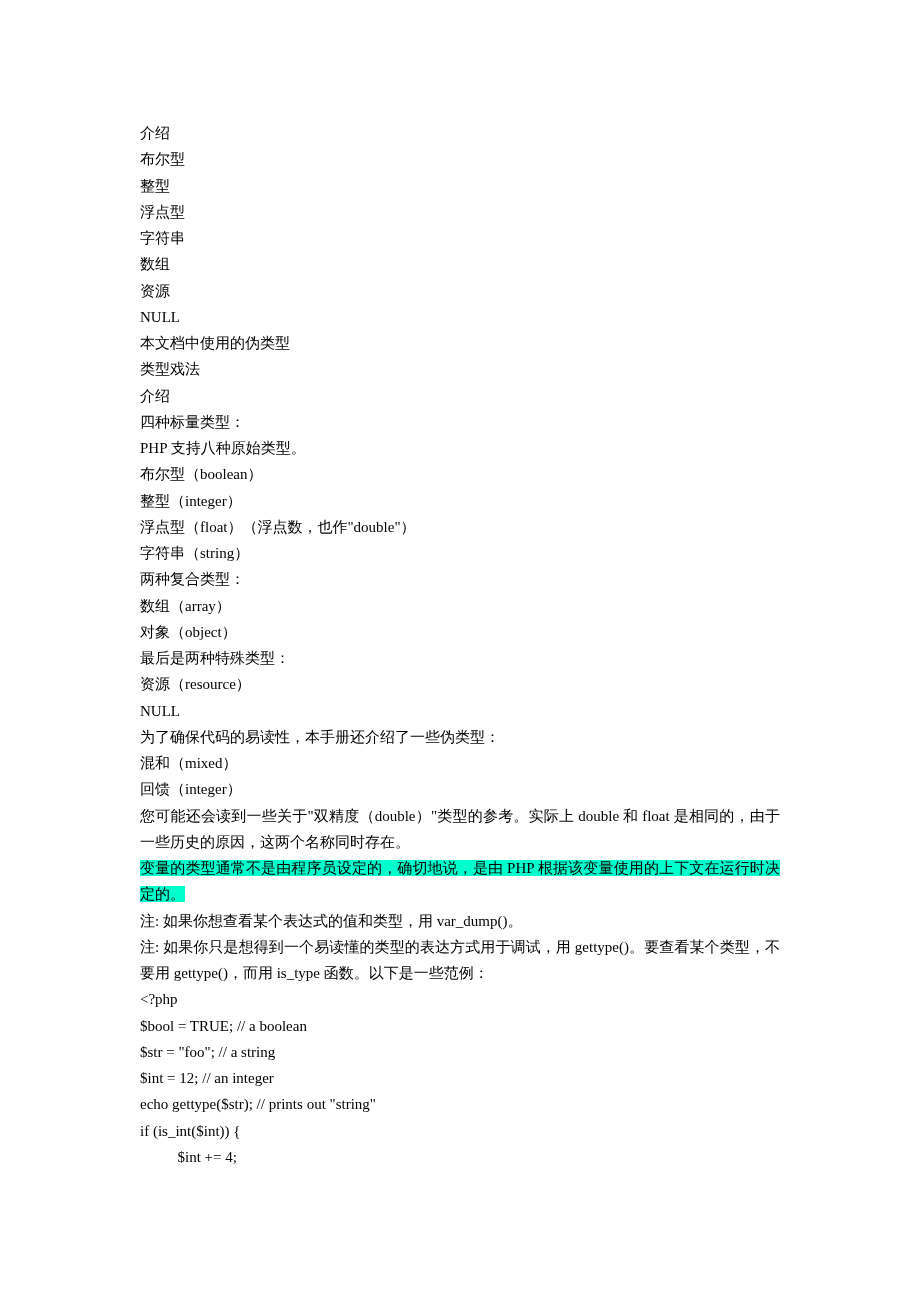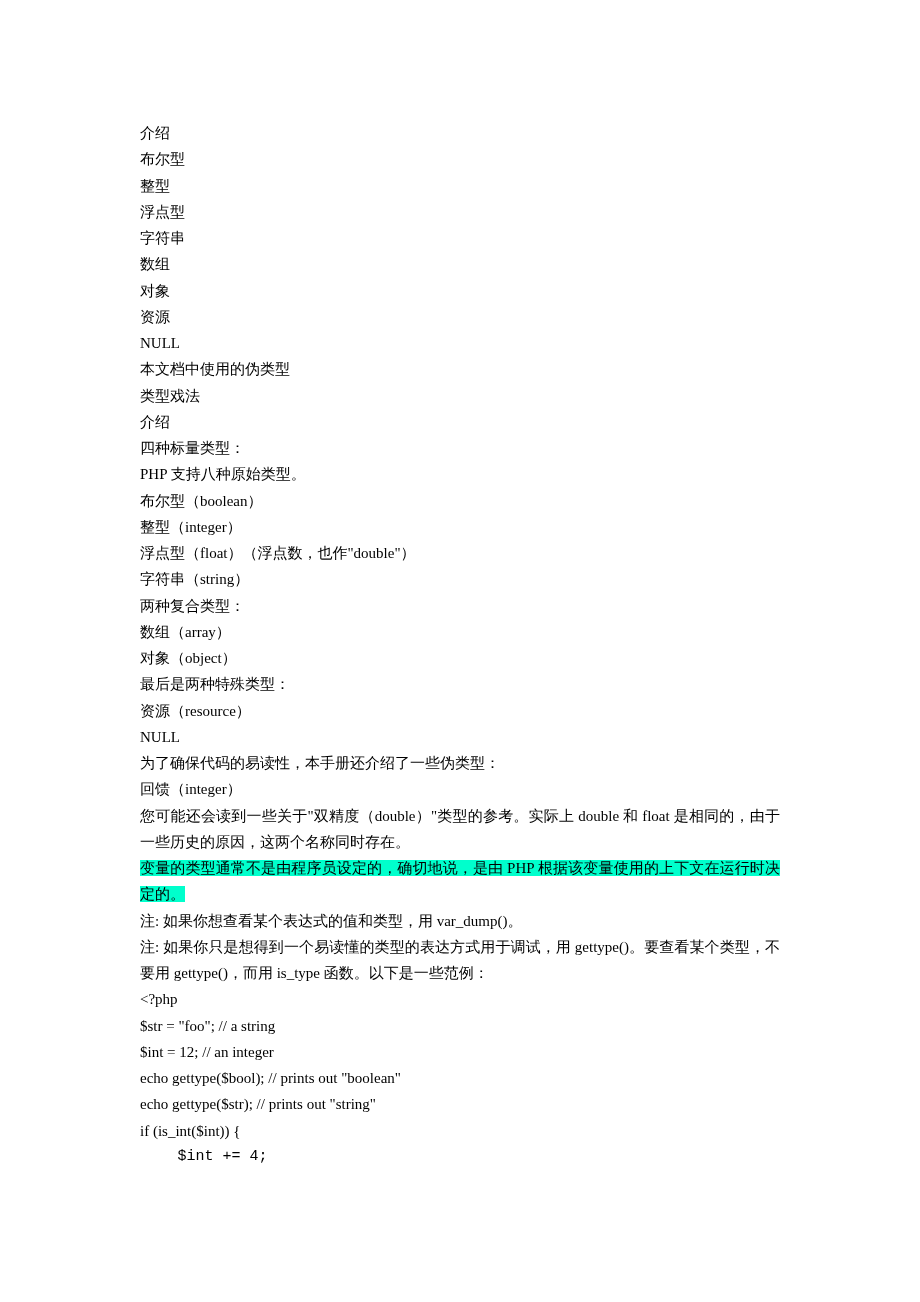--- a/index.html
+++ b/index.html
@@ -17,57 +17,56 @@
     }
     .line {
       text-align: justify;
       text-justify: inter-ideograph;
     }
     .highlight {
       background-color: #00ffcc;
     }
     .code-indent {
       padding-left: 2.5em;
-      font-family: Liberation Mono, monospace;
     }
   </style>
 </head>
 <body>
 
 <div class="page">
   <div class="line">介绍</div>
   <div class="line">布尔型</div>
   <div class="line">整型</div>
   <div class="line">浮点型</div>
   <div class="line">字符串</div>
   <div class="line">数组</div>
-  <div class="line">对象</div>
   <div class="line">资源</div>
   <div class="line">NULL</div>
   <div class="line">本文档中使用的伪类型</div>
   <div class="line">类型戏法</div>
   <div class="line">介绍</div>
   <div class="line">四种标量类型：</div>
   <div class="line">PHP 支持八种原始类型。</div>
   <div class="line">布尔型（boolean）</div>
   <div class="line">整型（integer）</div>
   <div class="line">浮点型（float）（浮点数，也作"double"）</div>
   <div class="line">字符串（string）</div>
   <div class="line">两种复合类型：</div>
   <div class="line">数组（array）</div>
   <div class="line">对象（object）</div>
   <div class="line">最后是两种特殊类型：</div>
   <div class="line">资源（resource）</div>
   <div class="line">NULL</div>
   <div class="line">为了确保代码的易读性，本手册还介绍了一些伪类型：</div>
+  <div class="line">混和（mixed）</div>
   <div class="line">回馈（integer）</div>
   <div class="line">您可能还会读到一些关于"双精度（double）"类型的参考。实际上 double 和 float 是相同的，由于一些历史的原因，这两个名称同时存在。</div>
   <div class="line"><span class="highlight">变量的类型通常不是由程序员设定的，确切地说，是由 PHP 根据该变量使用的上下文在运行时决定的。</span></div>
   <div class="line">注: 如果你想查看某个表达式的值和类型，用 var_dump()。</div>
   <div class="line">注: 如果你只是想得到一个易读懂的类型的表达方式用于调试，用 gettype()。要查看某个类型，不要用 gettype()，而用 is_type 函数。以下是一些范例：</div>
   <div class="line">&lt;?php</div>
+  <div class="line">$bool = TRUE;      // a boolean</div>
   <div class="line">$str    = "foo";    // a string</div>
   <div class="line">$int    = 12;           // an integer</div>
-  <div class="line">echo gettype($bool); // prints out "boolean"</div>
   <div class="line">echo gettype($str);    // prints out "string"</div>
   <div class="line">if (is_int($int)) {</div>
   <div class="line code-indent">$int += 4;</div>
 </div>
 
 </body></html>

